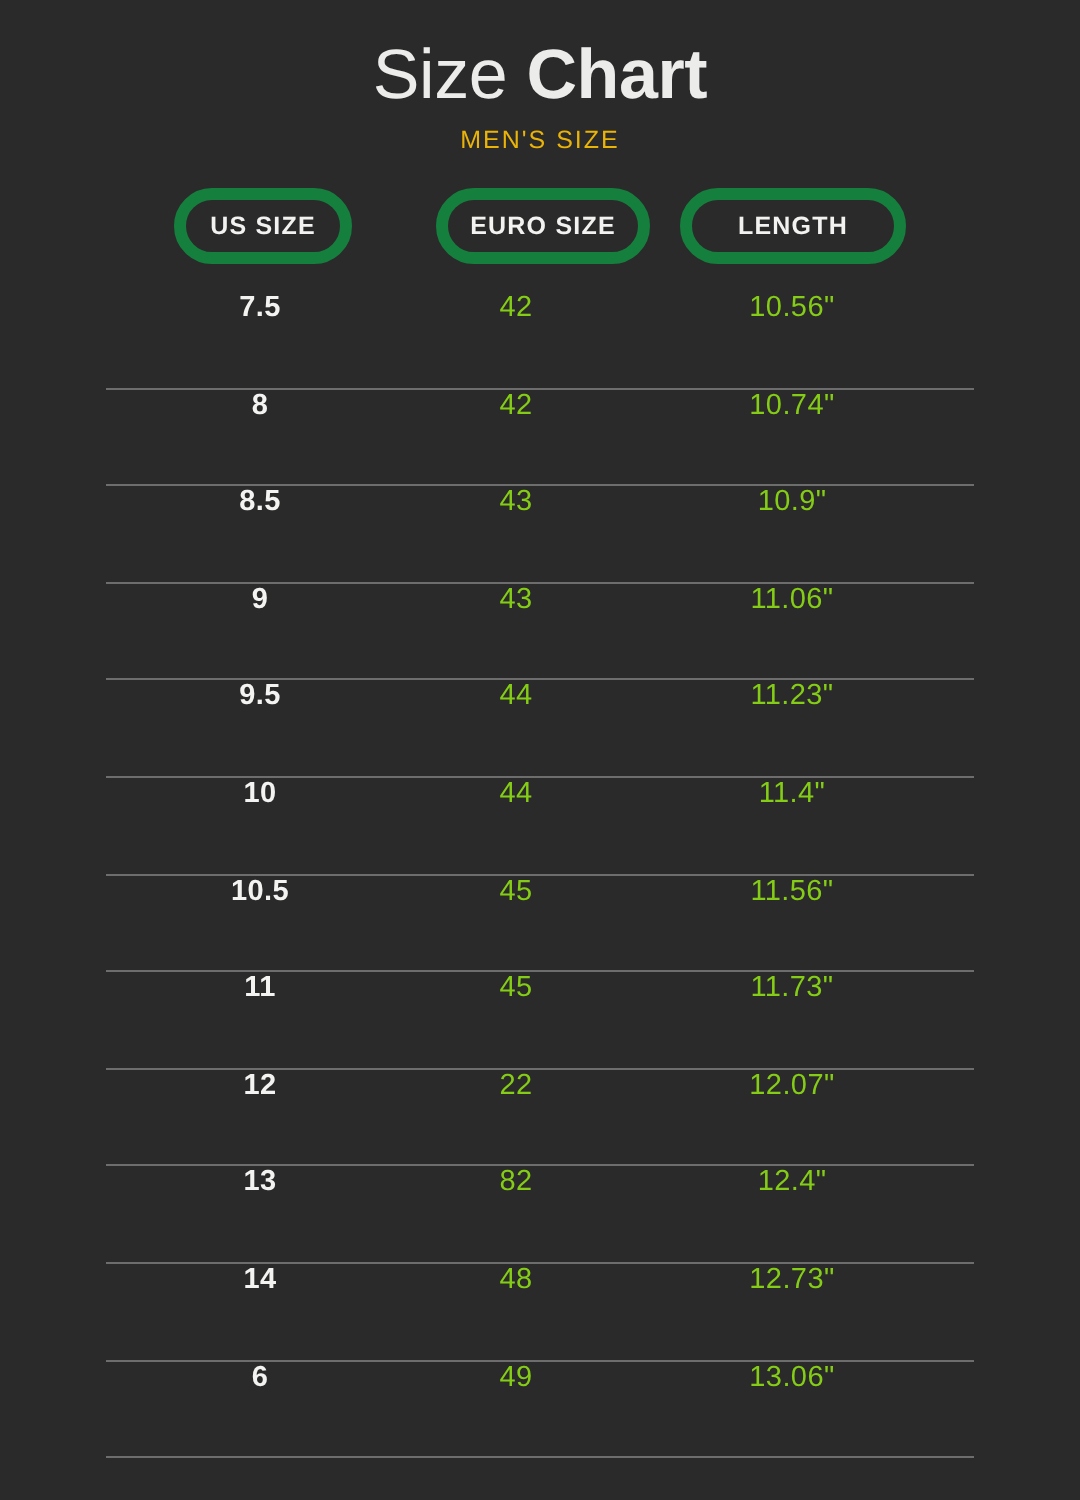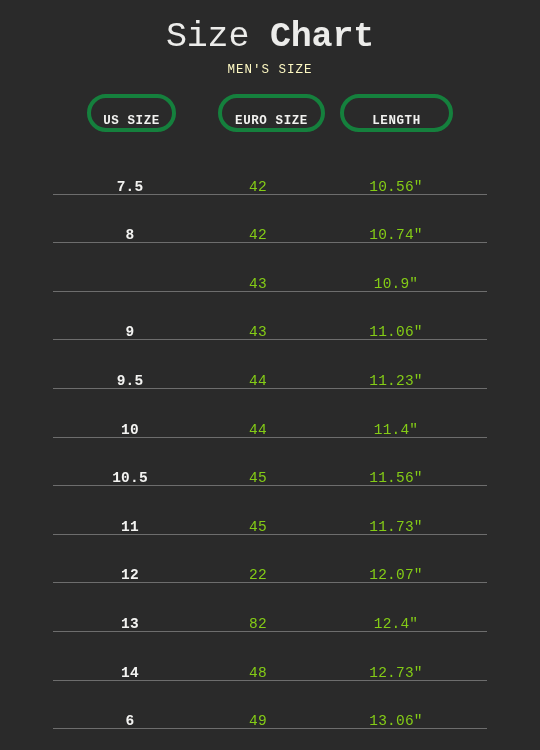--- a/index.html
+++ b/index.html
@@ -14,21 +14,20 @@
     font-family:"Liberation Sans", sans-serif;
     color:#e8e8e6;
     -webkit-font-smoothing:antialiased;
     overflow:hidden;
   }
 
   #chart-root {
     width:540px;
     height:712px;
     position:relative;
-    font-family:Liberation Mono, monospace;
   }
 
   
   .title-block {
     text-align:center;
     padding-top:16px;
   }
 
   .page-title {
     font-size:35px;
@@ -38,38 +37,38 @@
     white-space:nowrap;
   }
   .page-title .t-light { font-weight:400; }
   .page-title .t-bold  { font-weight:700; }
 
   .page-subtitle {
     margin-top:4px;
     font-size:12.5px;
     font-weight:400;
     letter-spacing:1.0px;
-    color:#fef9c3;
+    color:#eab308;
   }
 
   
   .pill-row {
     margin-top:17px;
     height:38px;
     position:relative;
   }
 
   .pill {
     position:absolute;
     top:0;
     height:38px;
-    border:4px solid #15803d;
+    border:6px solid #15803d;
     border-radius:19px;
     display:flex;
-    align-items:flex-end;
+    align-items:center;
     justify-content:center;
     background:transparent;
   }
 
   .pill-label {
     font-size:12.5px;
     font-weight:700;
     letter-spacing:0.6px;
     color:#f2f2f0;
     white-space:nowrap;
@@ -88,21 +87,21 @@
   .table-row {
     position:relative;
     height:48.6px;
   }
 
   .cell {
     position:absolute;
     top:0;
     height:48.6px;
     display:flex;
-    align-items:flex-end;
+    align-items:flex-start;
     justify-content:center;
     white-space:nowrap;
   }
 
   .cell-us   { left:66px;  width:128px; }
   .cell-euro { left:194px; width:128px; }
   .cell-len  { left:322px; width:148px; }
 
   .cell-us .cell-text {
     font-size:14.5px;
@@ -168,20 +167,23 @@
         </div>
         <div class="cell cell-euro">
           <span class="cell-text">42</span>
         </div>
         <div class="cell cell-len">
           <span class="cell-text">10.74"</span>
         </div>
         <div class="row-divider"></div>
       </div>
       <div class="table-row">
+        <div class="cell cell-us">
+          <span class="cell-text">8.5</span>
+        </div>
         <div class="cell cell-euro">
           <span class="cell-text">43</span>
         </div>
         <div class="cell cell-len">
           <span class="cell-text">10.9"</span>
         </div>
         <div class="row-divider"></div>
       </div>
       <div class="table-row">
         <div class="cell cell-us">

